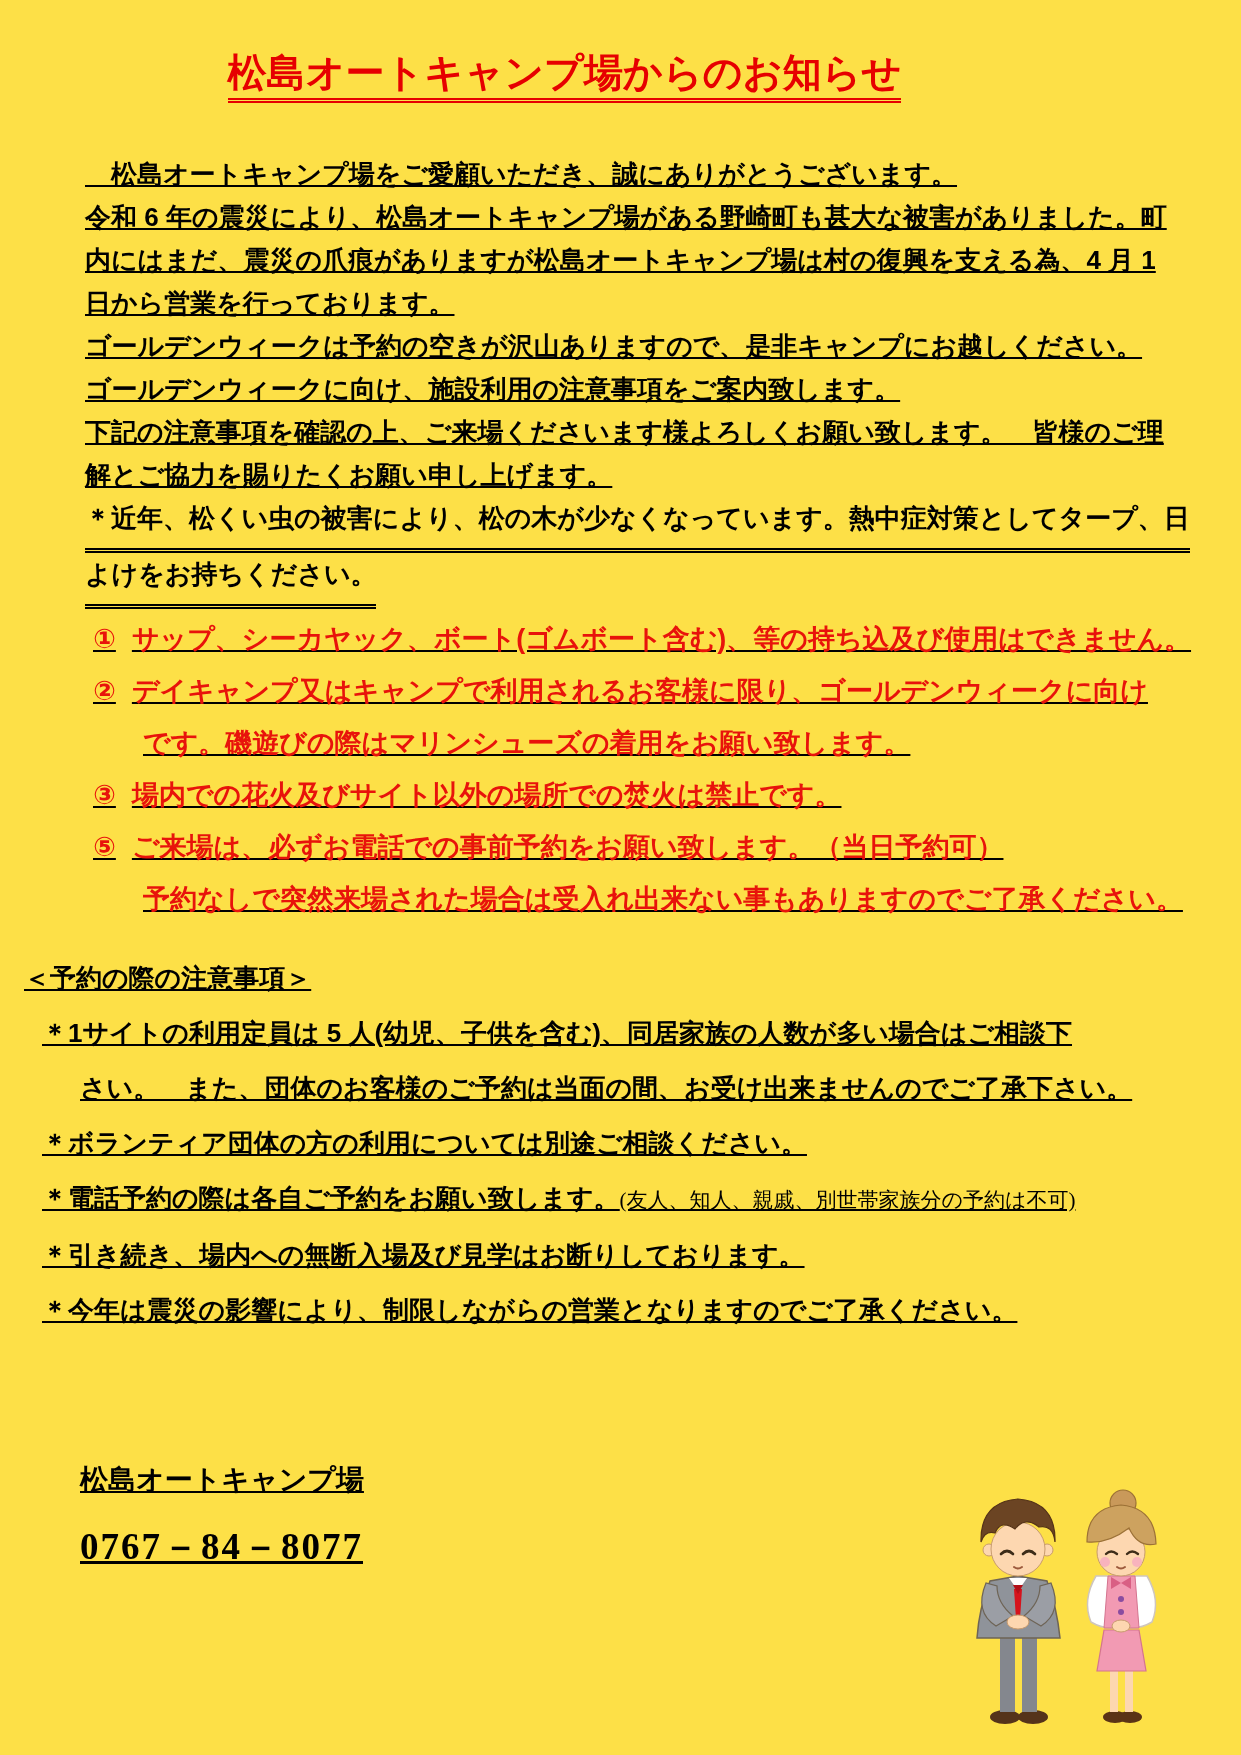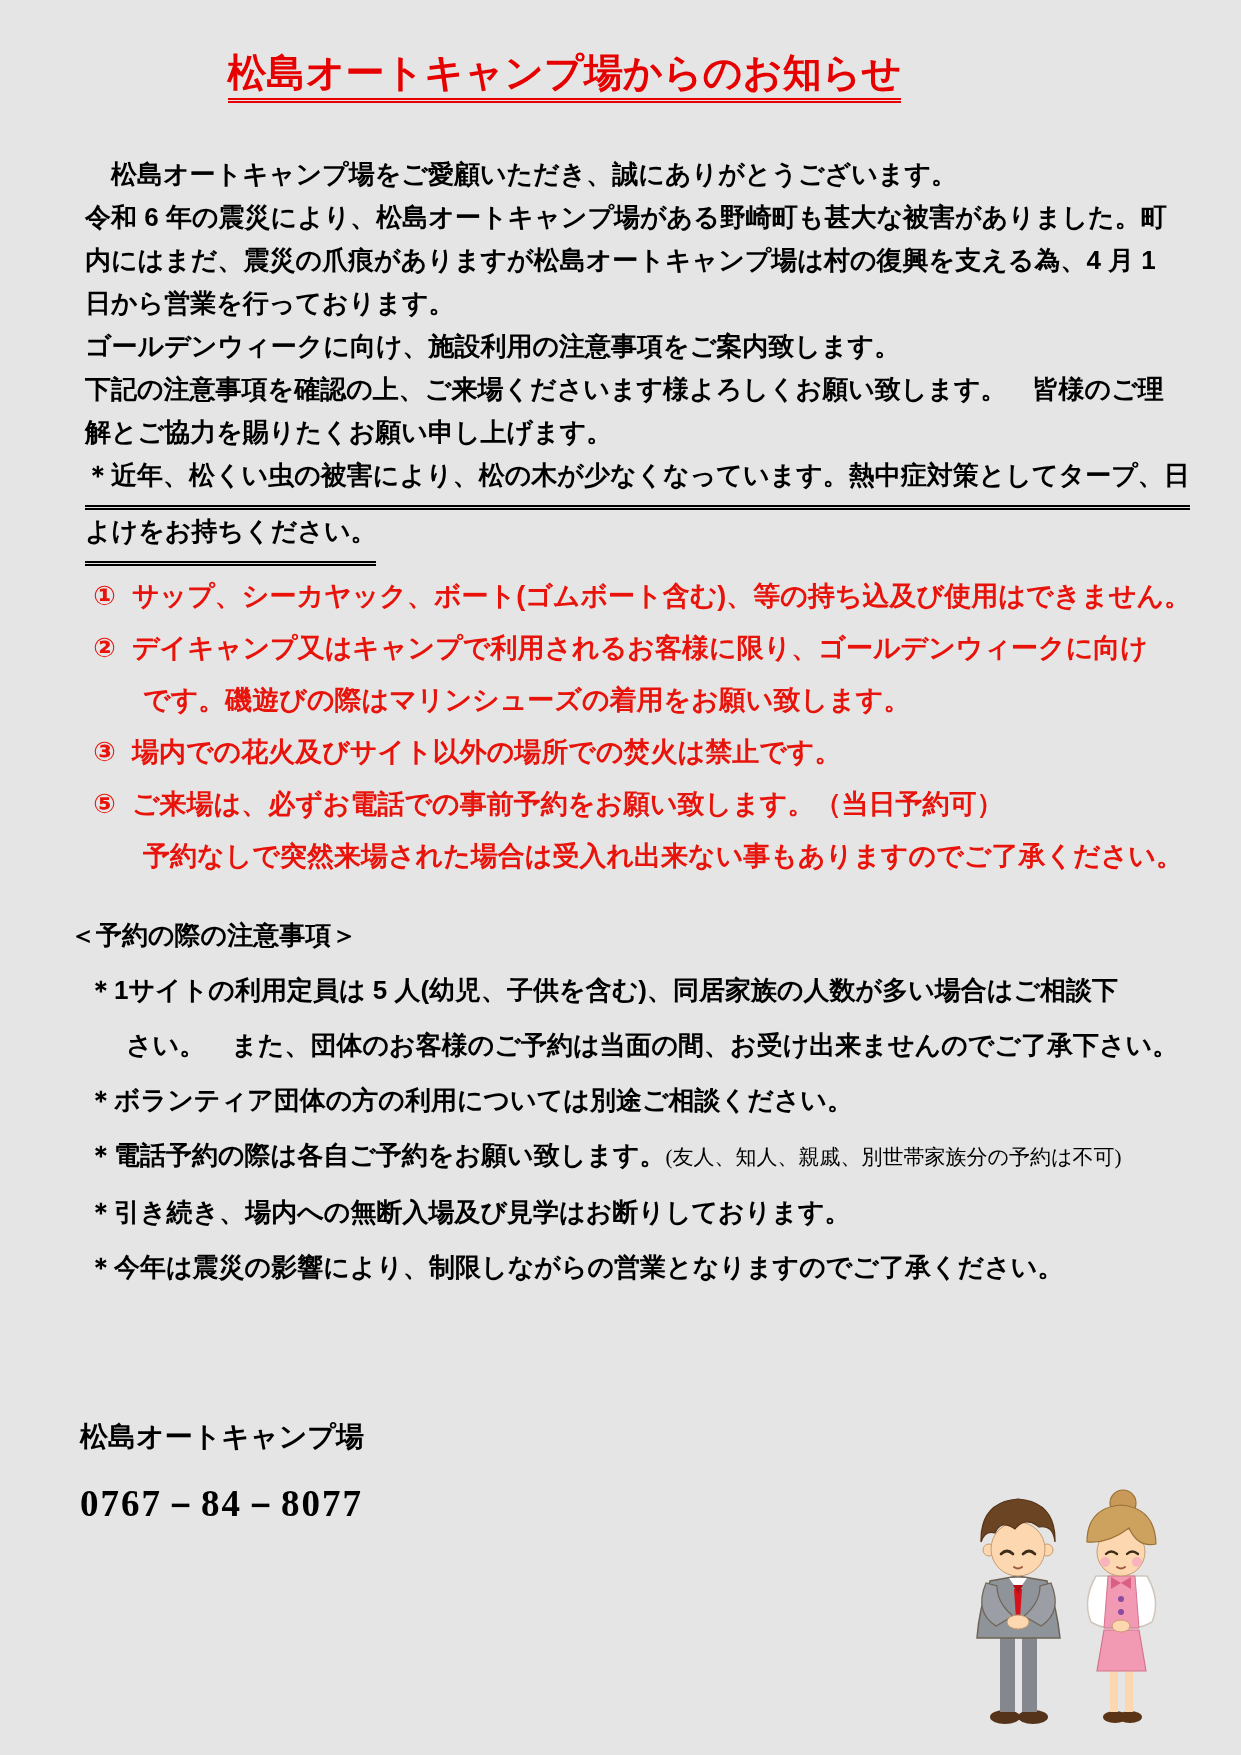--- a/index.html
+++ b/index.html
@@ -1,23 +1,24 @@
 <!DOCTYPE html>
 <html lang="ja"><head>
 <meta charset="utf-8">
 <style>
   html,body { margin:0; padding:0; background:#ffffff; }
   .page {
     position: relative;
     width: 1241px;
     height: 1755px;
-    background: #e5e5e5;
+    background: #fde047;
     overflow: hidden;
     font-family: "Liberation Sans", "DejaVu Sans", sans-serif;
     color: #000;
+    text-decoration: underline;
   }
   .title-wrap { text-align: center; padding-top: 50px; padding-right: 112px; }
   .title {
     display: inline-block;
     margin: 0;
     color: #e60000;
     font-family: "Liberation Serif", "DejaVu Serif", serif;
     font-size: 39px;
     font-weight: bold;
     line-height: 1.2;
@@ -40,21 +41,21 @@
   .red-list {
     margin: 4px 40px 0 93px;
     color: #e8130b;
     font-size: 27px;
     font-weight: bold;
   }
   .red-line { line-height: 52px; white-space: nowrap; }
   .red-line .num { margin-right: 16px; }
   .red-line.cont { padding-left: 50px; }
   .notes {
-    margin: 26px 30px 0 70px;
+    margin: 26px 30px 0 24px;
     font-size: 26px;
     font-weight: bold;
   }
   .notes-heading { line-height: 55px; white-space: nowrap; }
   .note-line { line-height: 55px; padding-left: 18px; white-space: nowrap; }
   .note-line.cont { padding-left: 56px; }
   .small-note {
     font-size: 21px;
     font-weight: normal;
     font-family: "Liberation Serif", "DejaVu Serif", serif;
@@ -83,20 +84,21 @@
 
   <div class="title-wrap">
     <h1 class="title">松島オートキャンプ場からのお知らせ</h1>
   </div>
 
   <div class="intro">
     <div class="line">　松島オートキャンプ場をご愛顧いただき、誠にありがとうございます。</div>
     <div class="line">令和 6 年の震災により、松島オートキャンプ場がある野崎町も甚大な被害がありました。町</div>
     <div class="line">内にはまだ、震災の爪痕がありますが松島オートキャンプ場は村の復興を支える為、4 月 1</div>
     <div class="line">日から営業を行っております。</div>
+    <div class="line">ゴールデンウィークは予約の空きが沢山ありますので、是非キャンプにお越しください。</div>
     <div class="line">ゴールデンウィークに向け、施設利用の注意事項をご案内致します。</div>
     <div class="line">下記の注意事項を確認の上、ご来場くださいます様よろしくお願い致します。　皆様のご理</div>
     <div class="line">解とご協力を賜りたくお願い申し上げます。</div>
     <div class="line"><span class="uline">＊近年、松くい虫の被害により、松の木が少なくなっています。熱中症対策としてタープ、日</span></div>
     <div class="line"><span class="uline">よけをお持ちください。</span></div>
   </div>
 
   <div class="red-list">
     <div class="red-item">
       <div class="red-line"><span class="num">①</span><span>サップ、シーカヤック、ボート(ゴムボート含む)、等の持ち込及び使用はできません。</span></div>

